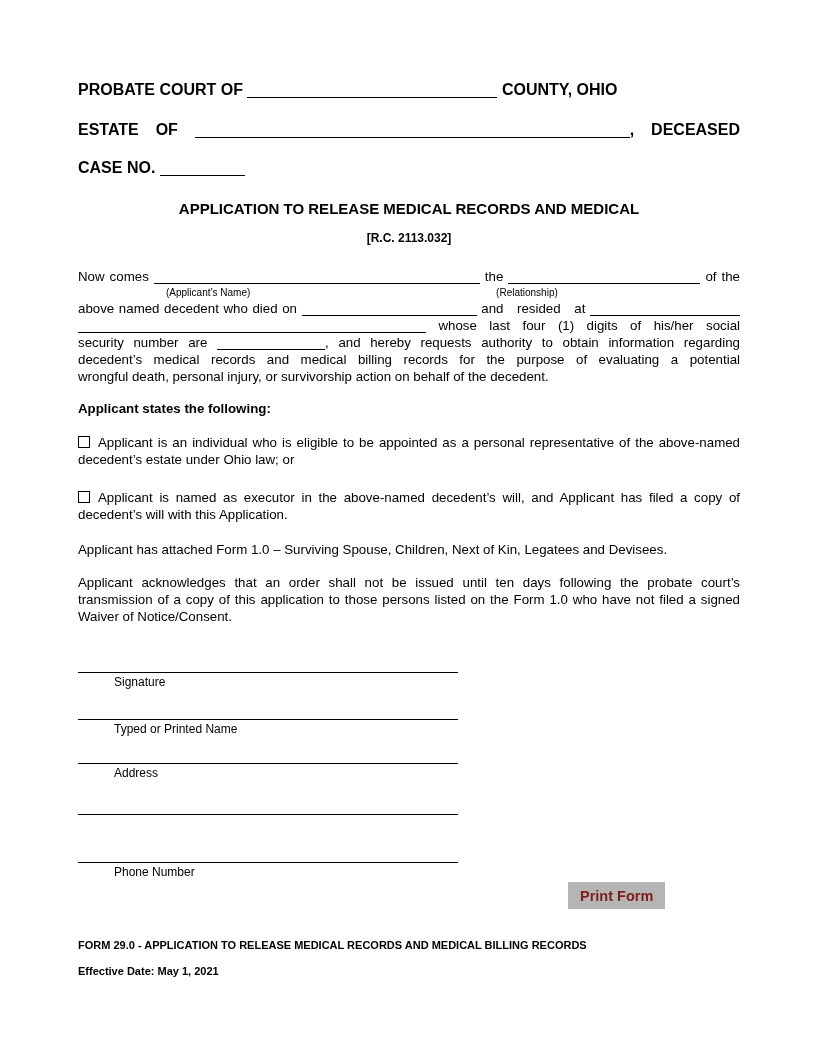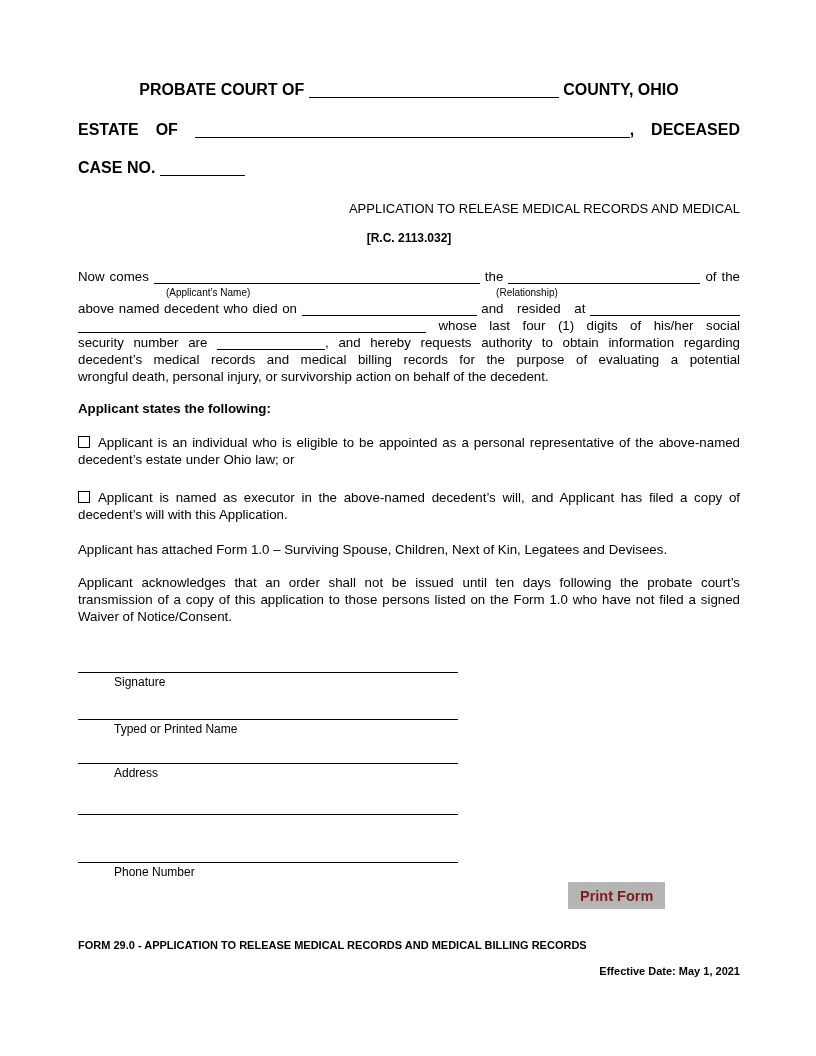--- a/index.html
+++ b/index.html
@@ -5,31 +5,31 @@
   html,body{margin:0;padding:0;background:#ffffff;}
   .page{
     width:816px;height:1056px;box-sizing:border-box;
     padding:80px 76px 0 78px;
     background:#ffffff;color:#000000;
     font-family:"Liberation Sans","DejaVu Sans",sans-serif;
     font-size:13.3px;line-height:17px;
     overflow:hidden;
   }
   .h16{font-size:16px;line-height:19px;font-weight:bold;}
-  .center{text-align:center;}
+  .center{text-align:left;}
   .jl{text-align:justify;text-align-last:justify;}
   .just{text-align:justify;}
   .blank{display:inline-block;height:12px;border-bottom:1.4px solid #000;vertical-align:-3px;}
   .bw250{width:250px;} .bw130{width:130px;} .bw435{width:435px;} .bw85{width:85px;}
   .bw326{width:326px;} .bw192{width:192px;} .bw175{width:175px;} .bw150{width:150px;}
   .bw348{width:348px;} .bw108{width:108px;}
   .judge-line{margin-top:14px;padding-left:226px;}
   .estate-line{margin-top:21px;}
   .case-line{margin-top:19px;}
-  .title-block{margin-top:19px;font-size:13px;line-height:25px;font-weight:normal;text-align:right;}
+  .title-block{margin-top:19px;font-size:15px;line-height:25px;font-weight:bold;text-align:center;}
   .statute{font-size:12px;line-height:14px;font-weight:bold;text-align:center;margin-top:10px;}
   .intro{margin-top:23px;}
   .label-line{font-size:10px;line-height:15px;}
   .al1{margin-left:88px;} .al2{margin-left:243px;}
   .ws{word-spacing:9px;}
   .heading{margin-top:15px;font-weight:bold;}
   .opt1{margin-top:17px;}
   .opt2{margin-top:21px;}
   .attach{margin-top:18px;}
   .ack{margin-top:16px;}
@@ -38,21 +38,21 @@
   .sl1{margin-top:47px;} .sl2{margin-top:29px;} .sl3{margin-top:26px;} .sl4{margin-top:33px;} .sl5{margin-top:47px;}
   .siglabel{font-size:12px;line-height:15px;padding-top:2px;margin-left:36px;}
   .btnrow{margin-top:2px;padding-left:490px;}
   .print-btn{
     background:#b5b5b5;color:#7f1d1d;border:none;
     font-family:"Liberation Sans","DejaVu Sans",sans-serif;
     font-size:14.5px;font-weight:bold;
     padding:4px 12px;min-width:96px;height:27px;cursor:pointer;
   }
   .footer-line{margin-top:30px;text-align:left;font-size:11px;line-height:13px;font-weight:bold;}
-  .effective{margin-top:13px;text-align:right;font-size:11px;line-height:13px;font-weight:bold;}
+  .effective{margin-top:13px;font-size:11px;line-height:13px;font-weight:bold;}
 </style>
 </head>
 <body>
 
 <div class="page">
 
   <div class="h16 center">
     <span>PROBATE COURT OF</span>
     <span class="blank bw250"></span>
     <span>COUNTY, OHIO</span>

